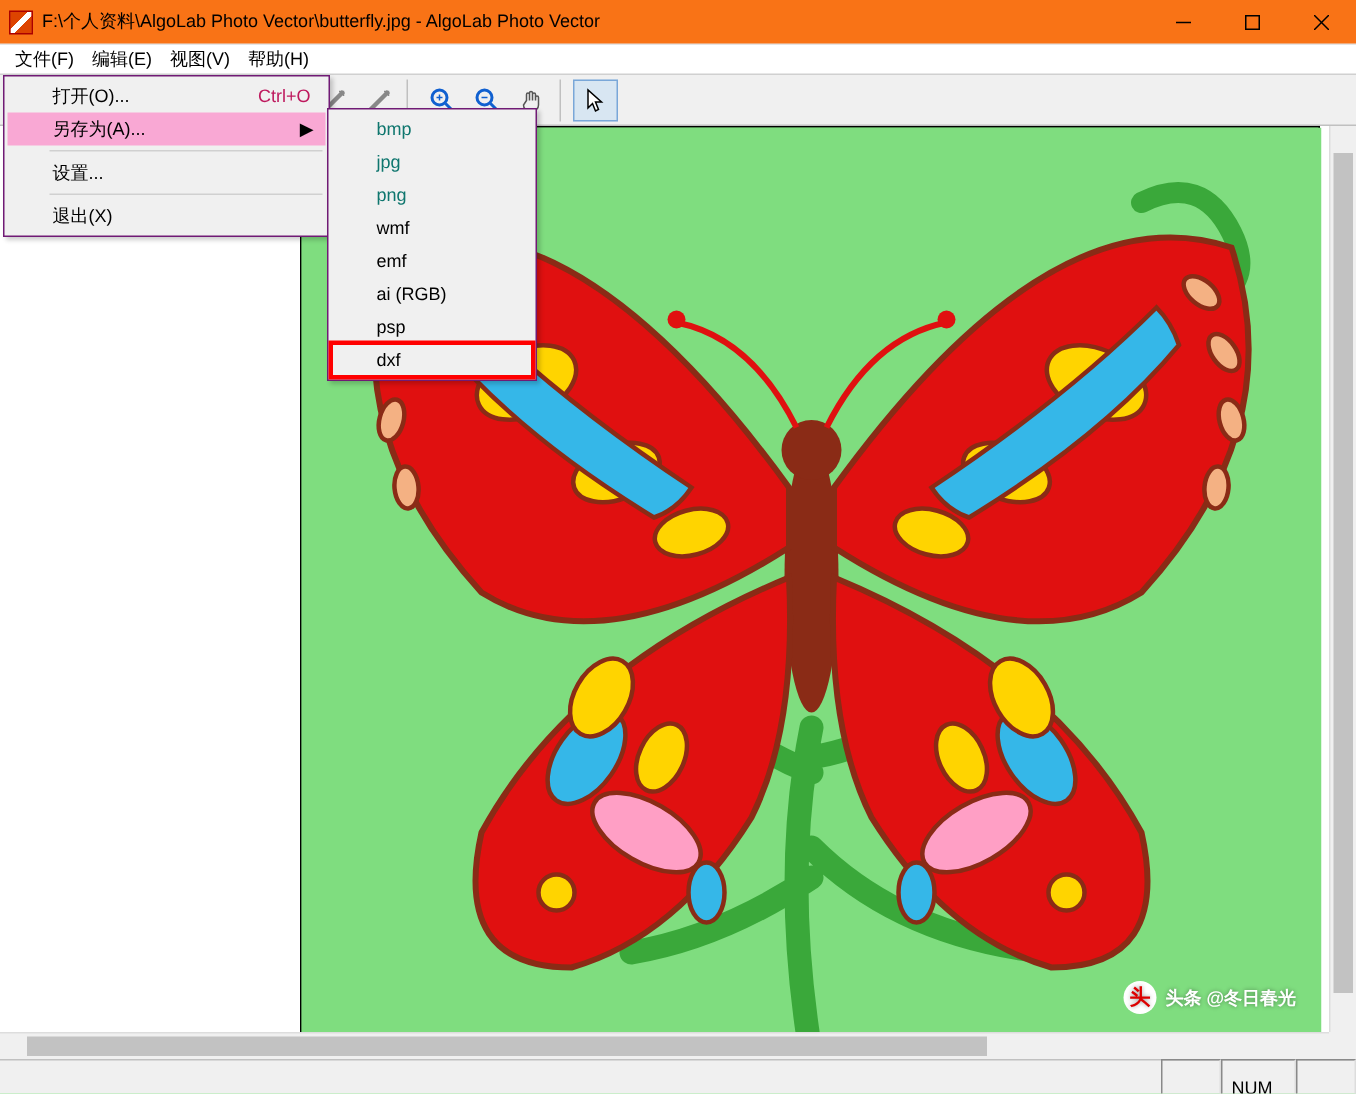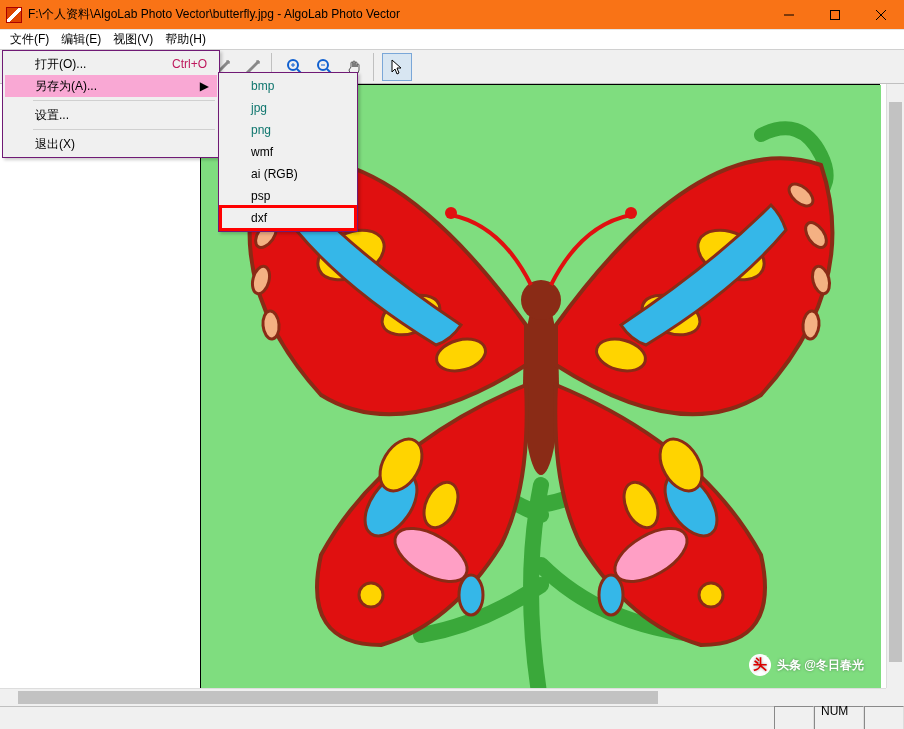--- a/index.html
+++ b/index.html
@@ -23,21 +23,21 @@
 
 .content { position: absolute; left: 0; top: 84px; right: 0; bottom: 23px; background: #fff; overflow: hidden; }
 .canvas-wrap { position: absolute; left: 0; top: 0; right: 18px; bottom: 18px; overflow: hidden; display:flex; align-items:flex-start; }
 .canvas { width: 680px; height: 620px; background: #80e080; border: 1px solid #000; margin-left: 200px; position: relative; }
 .scroll-v { position: absolute; right: 0; top: 0; width: 18px; bottom: 18px; background: #f0f0f0; border-left: 1px solid #ddd; }
 .scroll-h { position: absolute; left: 0; bottom: 0; height: 18px; right: 18px; background: #f0f0f0; border-top: 1px solid #ddd; }
 .scroll-corner { position:absolute; right:0; bottom:0; width:18px; height:18px; background:#f0f0f0; }
 .scroll-thumb { background: #c2c2c2; }
 
 .statusbar { position: absolute; left: 0; right: 0; bottom: 0; height: 23px; background: #f0f0f0; border-top: 1px solid #c0c0c0; display: flex; align-items: center; }
-.status-cell { border: 1px inset #ddd; height: 18px; padding: 11px 6px; display:flex; align-items:flex-end; }
+.status-cell { border: 1px inset #ddd; height: 18px; padding: 11px 6px; display:flex; align-items:flex-start; }
 
 .dropdown { position: absolute; background: #f0f0f0; border: 1px solid #701a75; box-shadow: 2px 2px 3px rgba(0,0,0,0.2); }
 .dropdown.main { left: 2px; top: 50px; width: 218px; padding: 2px; }
 .dropdown.main .row { height: 22px; display: flex; align-items: center; padding-left: 30px; position: relative; }
 .dropdown.main .row .arrow { margin-left: auto; margin-right: 8px; }
 .dropdown.main .row.hover { background: #f9a8d4; }
 .dropdown.main .row .shortcut { margin-left: auto; margin-right: 10px; color: #be185d; }
 .dropdown.main .divider { height: 1px; background: #d0d0d0; margin: 3px 2px 3px 28px; }
 
 .dropdown.sub { left: 218px; top: 72px; width: 140px; padding: 2px; }
@@ -266,20 +266,23 @@
   <div class="row disabled">
       <span>jpg</span>
     </div>
   <div class="row disabled">
       <span>png</span>
     </div>
   <div class="row">
       <span>wmf</span>
     </div>
   <div class="row">
+      <span>emf</span>
+    </div>
+  <div class="row">
       <span>ai (RGB)</span>
     </div>
   <div class="row">
       <span>psp</span>
     </div>
   <div class="row highlight">
       <span>dxf</span>
     </div>
 </div>
 

